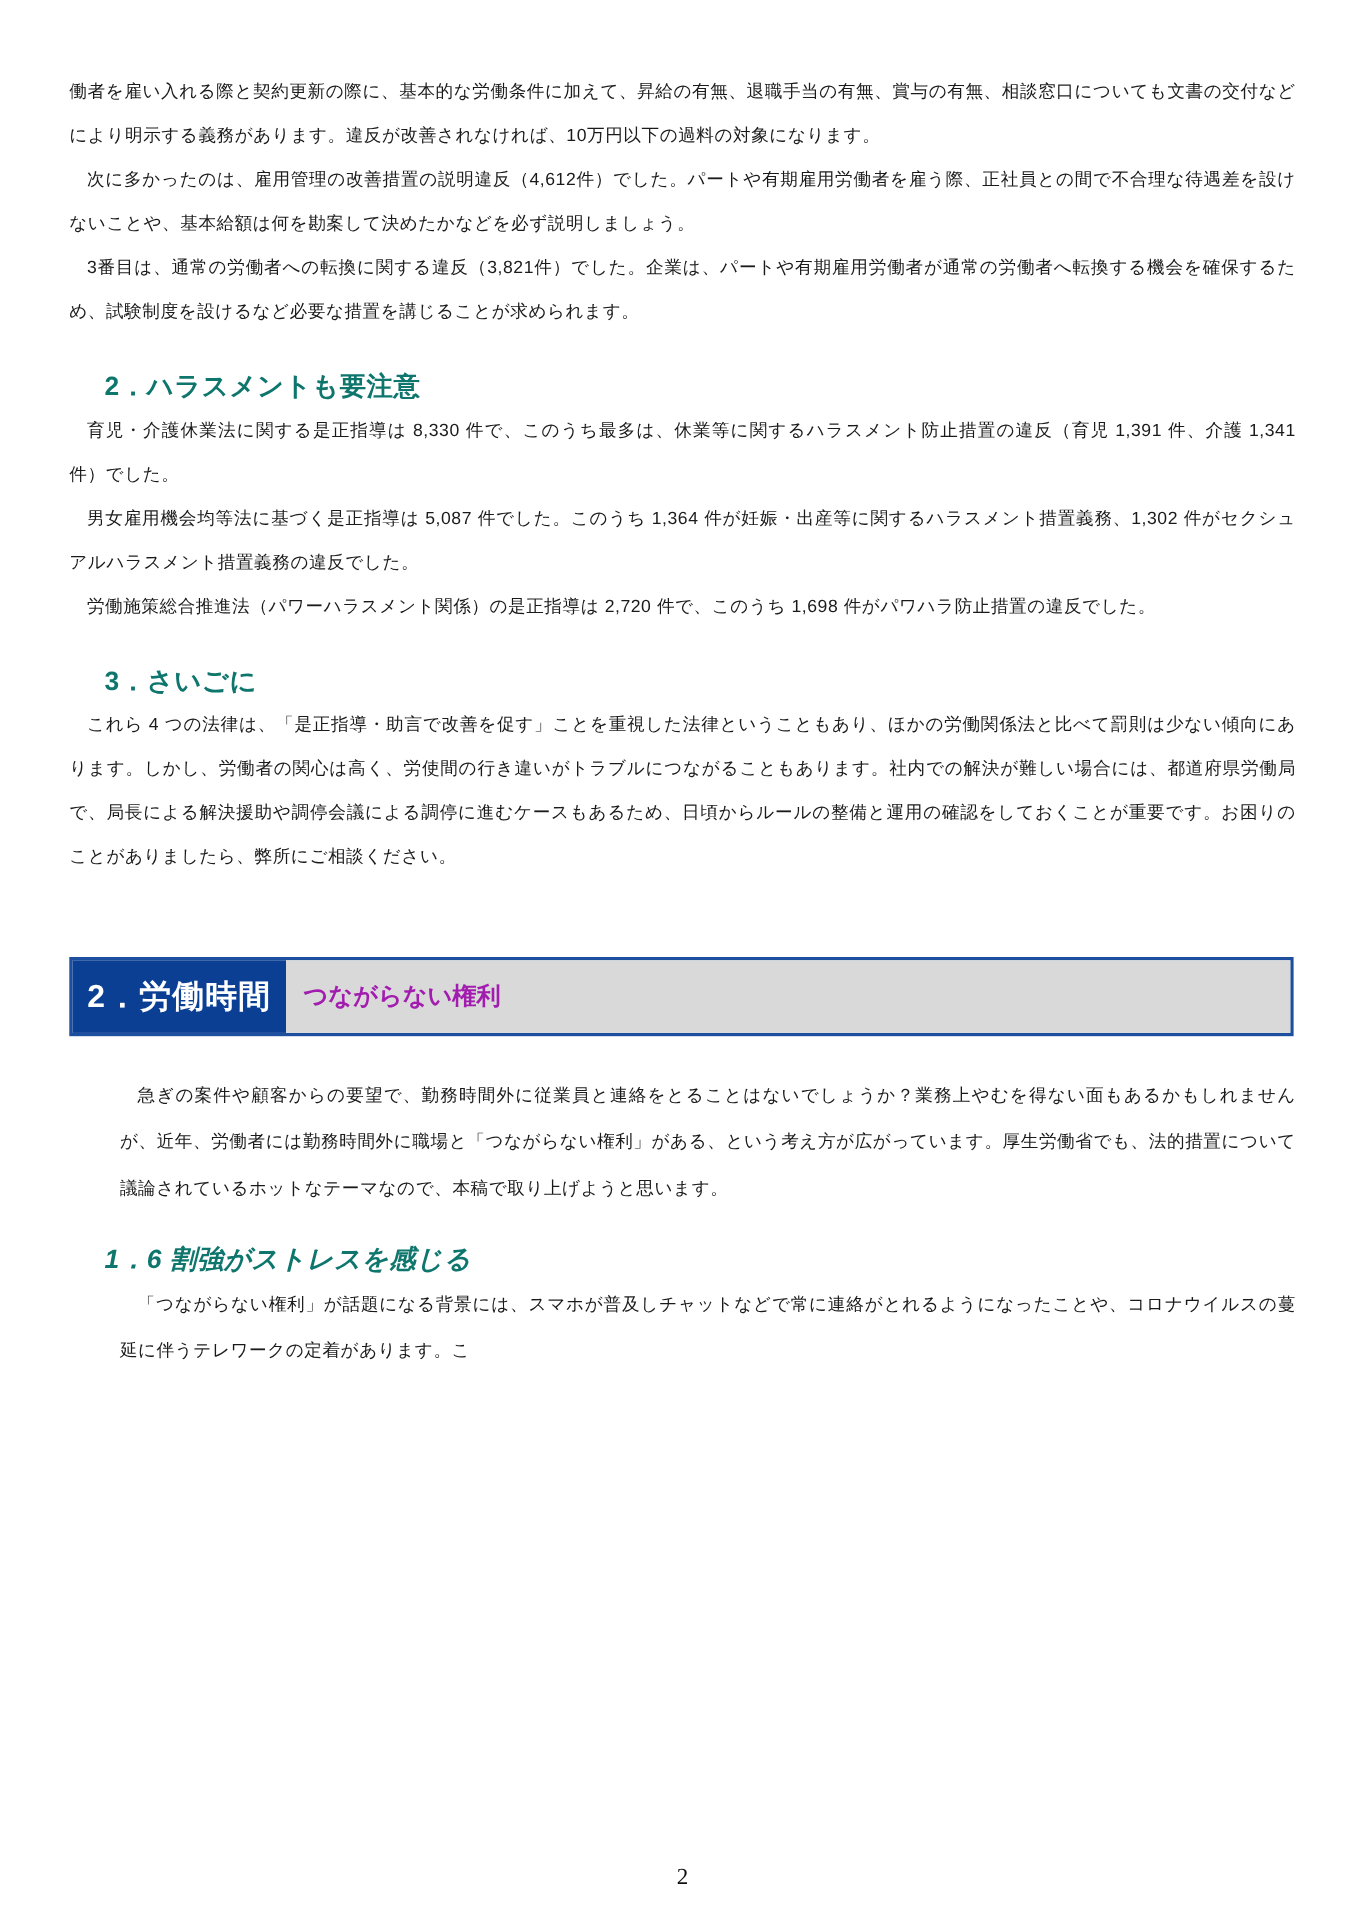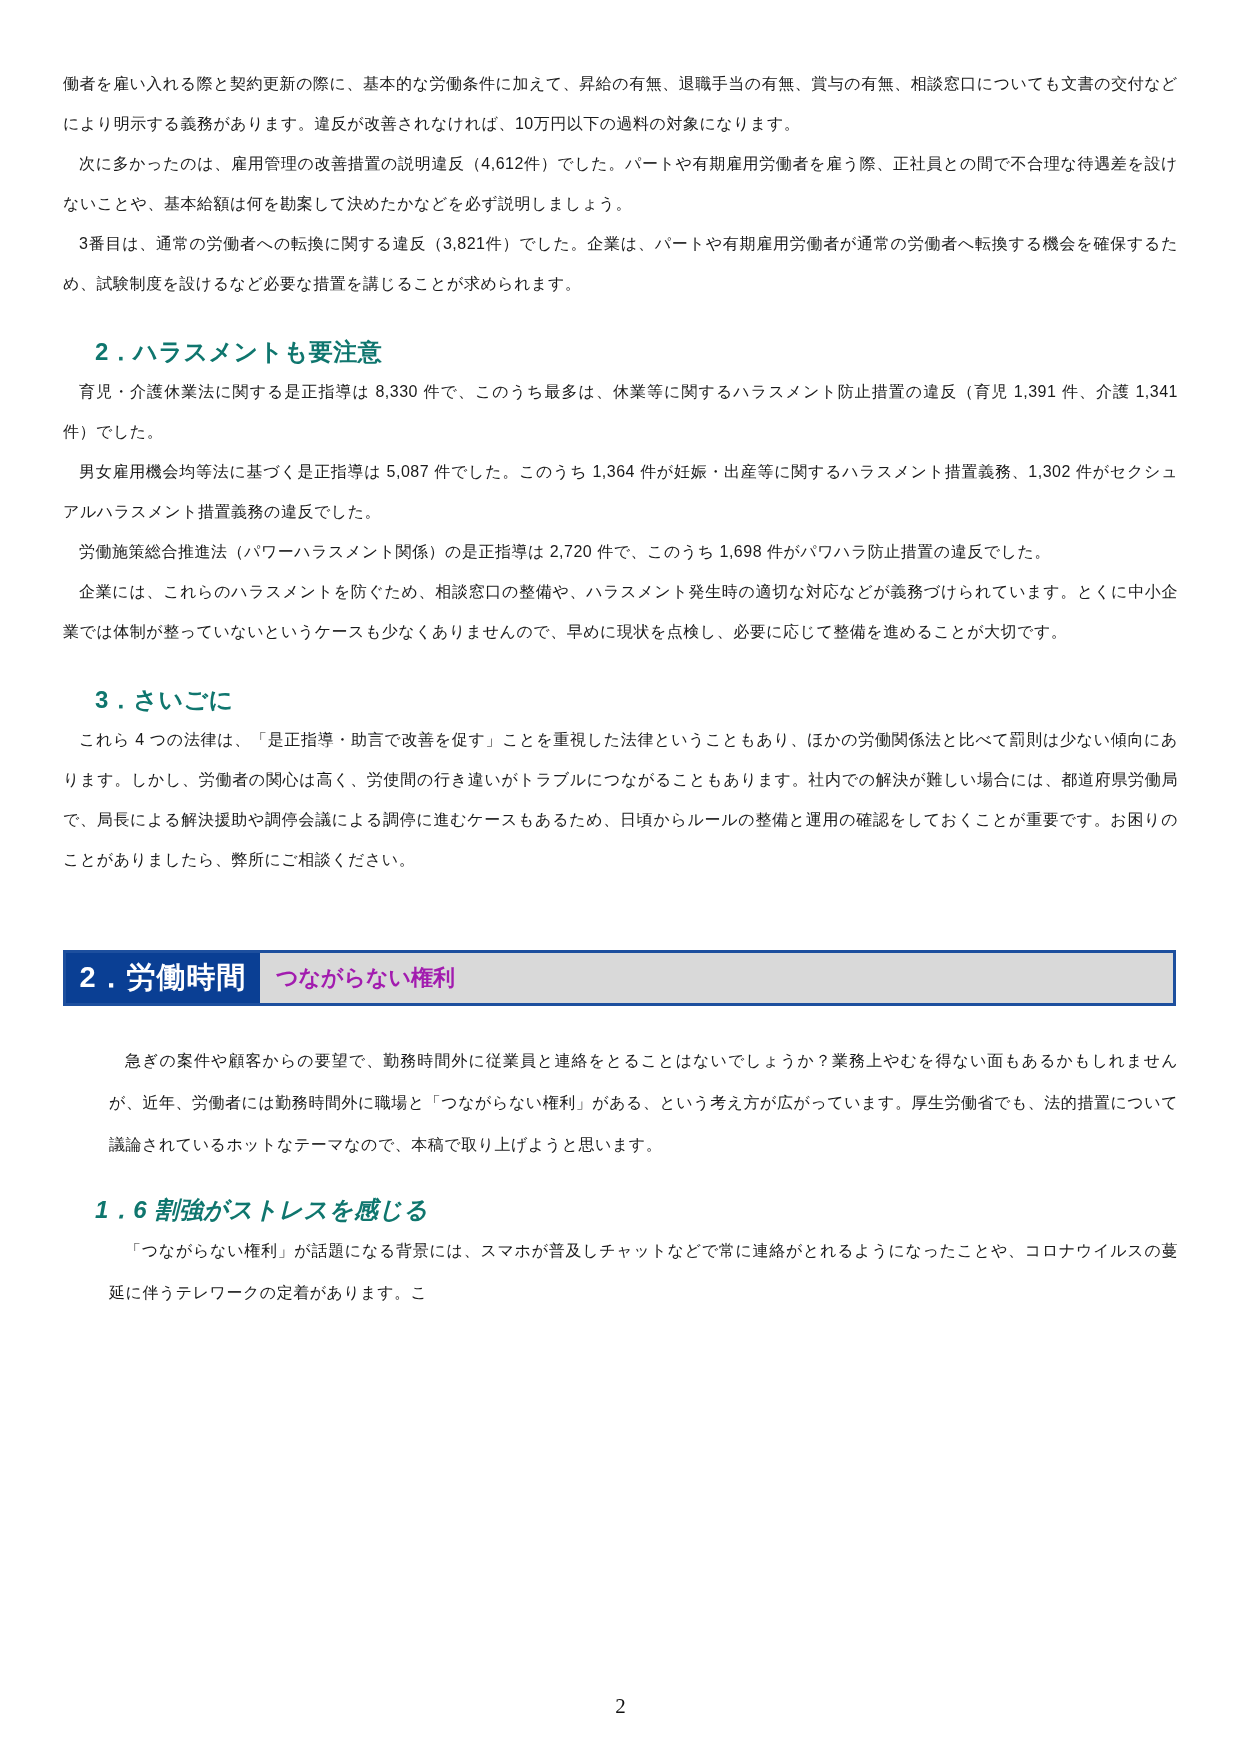--- a/index.html
+++ b/index.html
@@ -34,21 +34,21 @@
     padding-left: 32px;
     margin-top: 28px;
     line-height: 40px;
     letter-spacing: 0.5px;
   }
   .banner {
     display: flex;
     align-items: stretch;
     border: 3px solid var(--banner-border, #1d4f9e);
     margin-top: 70px;
-    height: 56px;
+    height: 72px;
     width: 1113px;
   }
   .banner-num {
     width: 194px;
     background: var(--banner-blue, #0a3f94);
     color: #ffffff;
     font-weight: bold;
     font-size: 29px;
     display: flex;
     align-items: center;
@@ -93,21 +93,20 @@
     <p class="body-text indent">3番目は、通常の労働者への転換に関する違反（3,821件）でした。企業は、パートや有期雇用労働者が通常の労働者へ転換する機会を確保するため、試験制度を設けるなど必要な措置を講じることが求められます。</p>
 
     <h3 class="sub-heading">2．ハラスメントも要注意</h3>
 
     <p class="body-text indent">育児・介護休業法に関する是正指導は 8,330 件で、このうち最多は、休業等に関するハラスメント防止措置の違反（育児 1,391 件、介護 1,341 件）でした。</p>
 
     <p class="body-text indent">男女雇用機会均等法に基づく是正指導は 5,087 件でした。このうち 1,364 件が妊娠・出産等に関するハラスメント措置義務、1,302 件がセクシュアルハラスメント措置義務の違反でした。</p>
 
     <p class="body-text indent">労働施策総合推進法（パワーハラスメント関係）の是正指導は 2,720 件で、このうち 1,698 件がパワハラ防止措置の違反でした。</p>
 
-    <p class="body-text indent">企業には、これらのハラスメントを防ぐため、相談窓口の整備や、ハラスメント発生時の適切な対応などが義務づけられています。とくに中小企業では体制が整っていないというケースも少なくありませんので、早めに現状を点検し、必要に応じて整備を進めることが大切です。</p>
 
     <h3 class="sub-heading">3．さいごに</h3>
 
     <p class="body-text indent">これら 4 つの法律は、「是正指導・助言で改善を促す」ことを重視した法律ということもあり、ほかの労働関係法と比べて罰則は少ない傾向にあります。しかし、労働者の関心は高く、労使間の行き違いがトラブルにつながることもあります。社内での解決が難しい場合には、都道府県労働局で、局長による解決援助や調停会議による調停に進むケースもあるため、日頃からルールの整備と運用の確認をしておくことが重要です。お困りのことがありましたら、弊所にご相談ください。</p>
 
     <div class="banner">
       <div class="banner-num">2．労働時間</div>
       <div class="banner-title">つながらない権利</div>
     </div>
 

